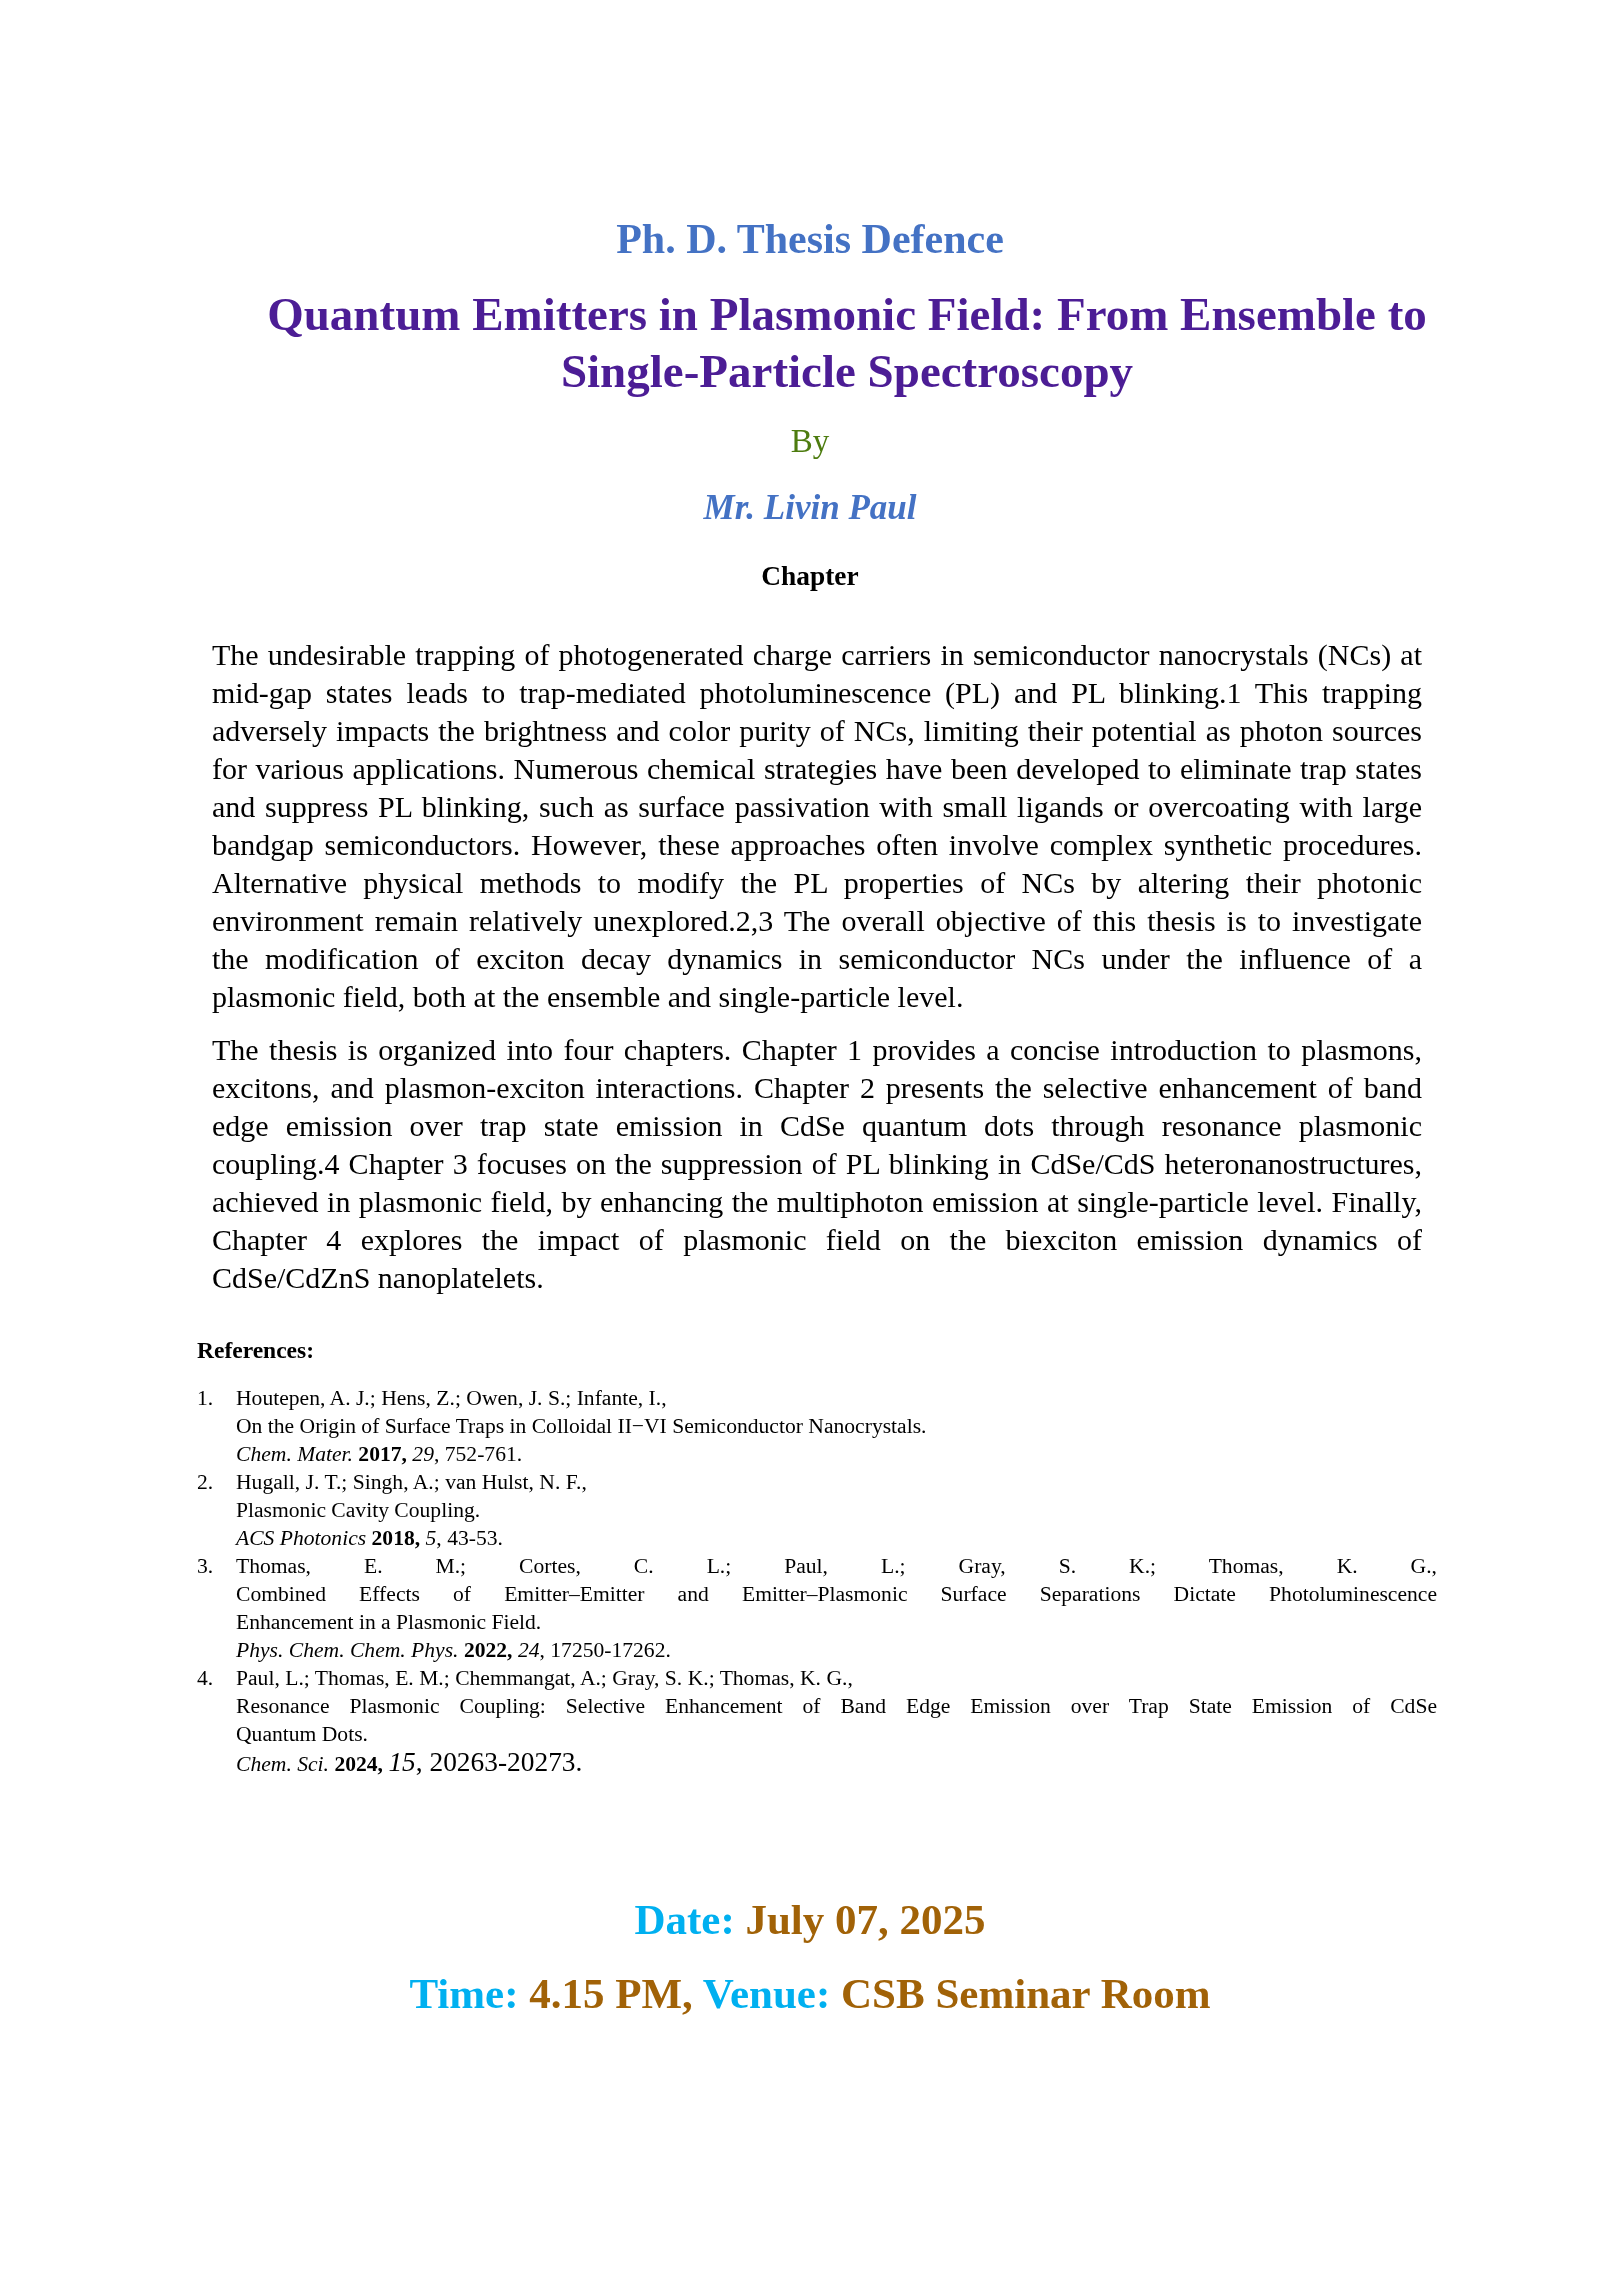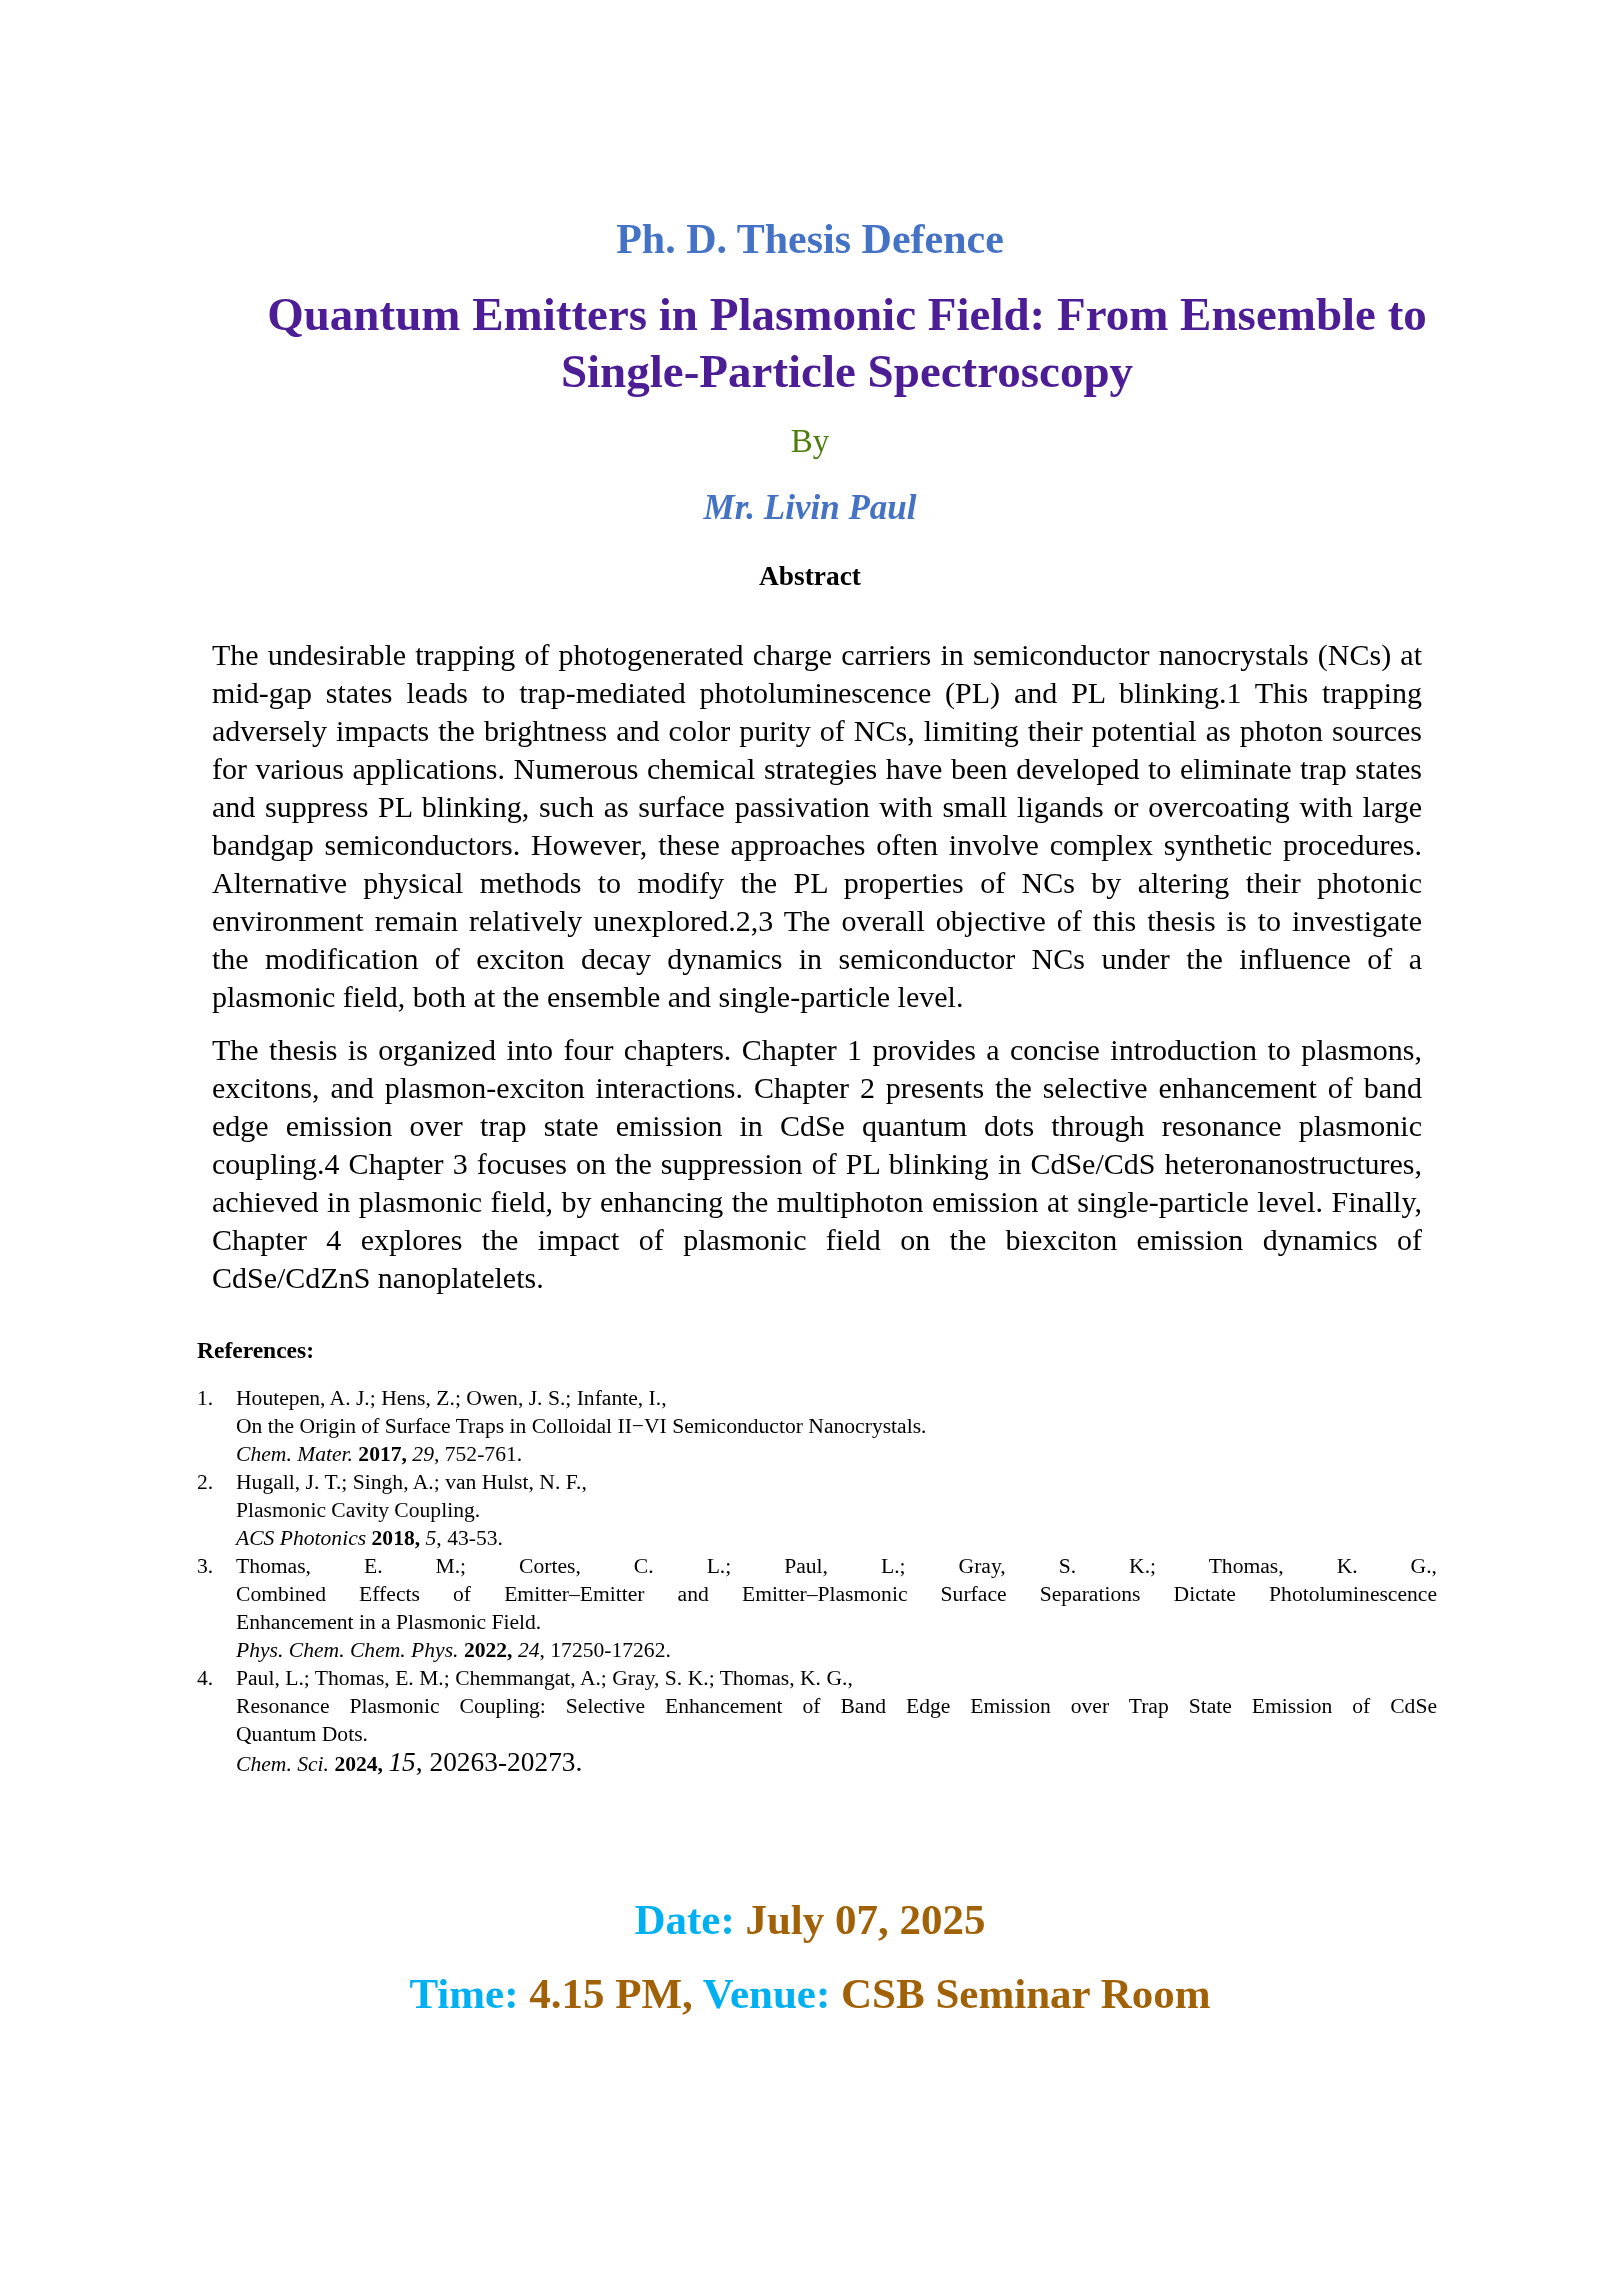--- a/index.html
+++ b/index.html
@@ -154,21 +154,21 @@
 
   <div class="center-line thesis-title">
     <div>Quantum Emitters in Plasmonic Field: From Ensemble to</div>
     <div>Single-Particle Spectroscopy</div>
   </div>
 
   <div class="center-line by-label">By</div>
 
   <div class="center-line author">Mr. Livin Paul</div>
 
-  <div class="center-line abstract-heading">Abstract</div>
+  <div class="center-line abstract-heading">Chapter</div>
 
   <div class="abstract">
     <p>The undesirable trapping of photogenerated charge carriers in semiconductor nanocrystals (NCs) at mid-gap states leads to trap-mediated photoluminescence (PL) and PL blinking.1 This trapping adversely impacts the brightness and color purity of NCs, limiting their potential as photon sources for various applications. Numerous chemical strategies have been developed to eliminate trap states and suppress PL blinking, such as surface passivation with small ligands or overcoating with large bandgap semiconductors. However, these approaches often involve complex synthetic procedures. Alternative physical methods to modify the PL properties of NCs by altering their photonic environment remain relatively unexplored.2,3 The overall objective of this thesis is to investigate the modification of exciton decay dynamics in semiconductor NCs under the influence of a plasmonic field, both at the ensemble and single-particle level.</p>
     <p>The thesis is organized into four chapters. Chapter 1 provides a concise introduction to plasmons, excitons, and plasmon-exciton interactions. Chapter 2 presents the selective enhancement of band edge emission over trap state emission in CdSe quantum dots through resonance plasmonic coupling.4 Chapter 3 focuses on the suppression of PL blinking in CdSe/CdS heteronanostructures, achieved in plasmonic field, by enhancing the multiphoton emission at single-particle level. Finally, Chapter 4 explores the impact of plasmonic field on the biexciton emission dynamics of CdSe/CdZnS nanoplatelets.</p>
   </div>
 
   <div class="references-heading">References:</div>
 
   <ol class="ref-list">
     <li class="ref-item">

